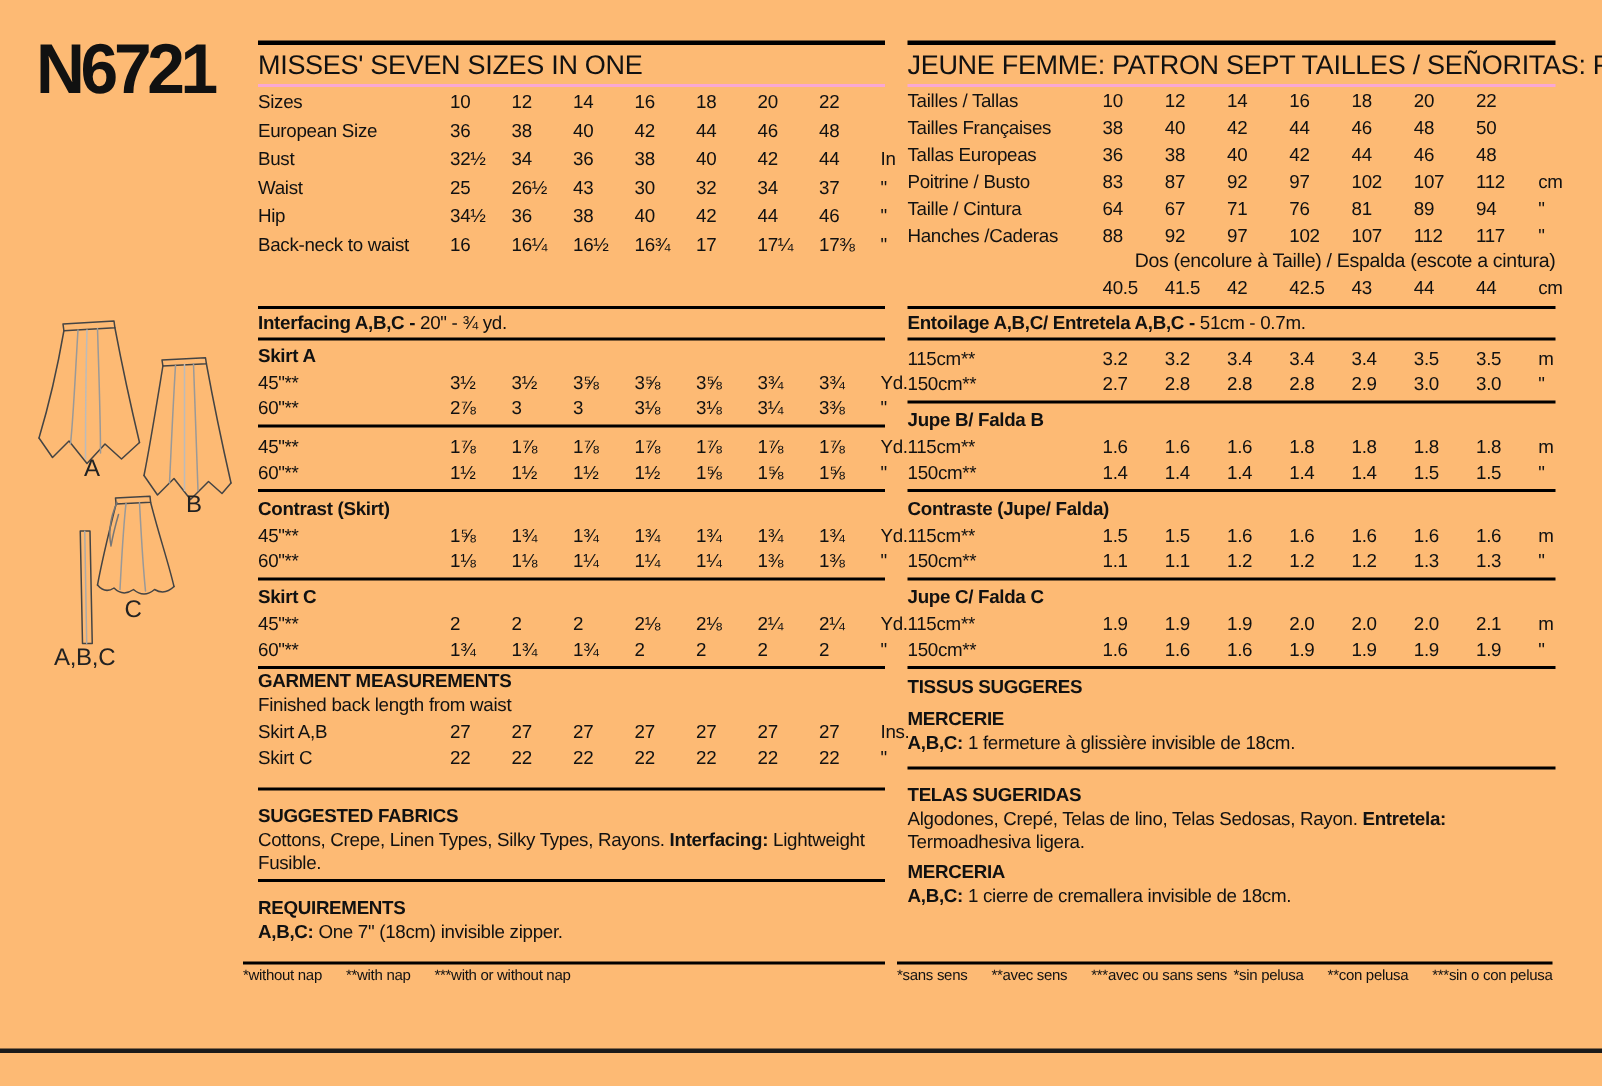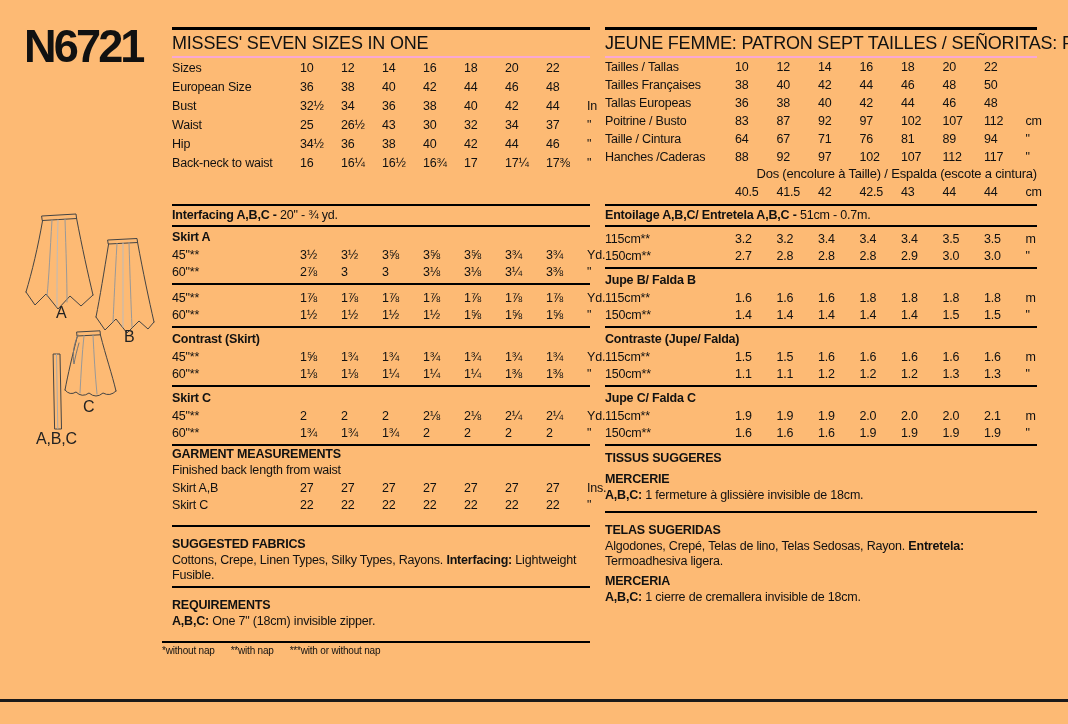--- a/index.html
+++ b/index.html
@@ -574,15 +574,23 @@
       <div class="sectitle caps">TELAS SUGERIDAS</div>
       <p class="para"><span>Algodones, Crepé, Telas de lino, Telas Sedosas, Rayon. </span><b>Entretela:</b><span> Termoadhesiva ligera.</span></p>
       <div class="sectitle caps" style="margin-top:5px;">MERCERIA</div>
       <p class="para"><b>A,B,C:</b><span> 1 cierre de cremallera invisible de 18cm.</span></p>
     </div>
   </div>
 
   <div class="fnbar fnL">
     
   <span class="fn">*without nap</span><span class="fn">**with nap</span><span class="fn">***with or without nap</span></div>
+  <div class="fnbar fnR">
+    <span class="fngroup">
+      
+    <span class="fn">*sans sens</span><span class="fn">**avec sens</span><span class="fn">***avec ou sans sens</span></span>
+    <span class="fngroup">
+      
+    <span class="fn">*sin pelusa</span><span class="fn">**con pelusa</span><span class="fn">***sin o con pelusa</span></span>
+  </div>
 
   <div class="bottom-edge"></div>
 </div>
 
 </body></html>

